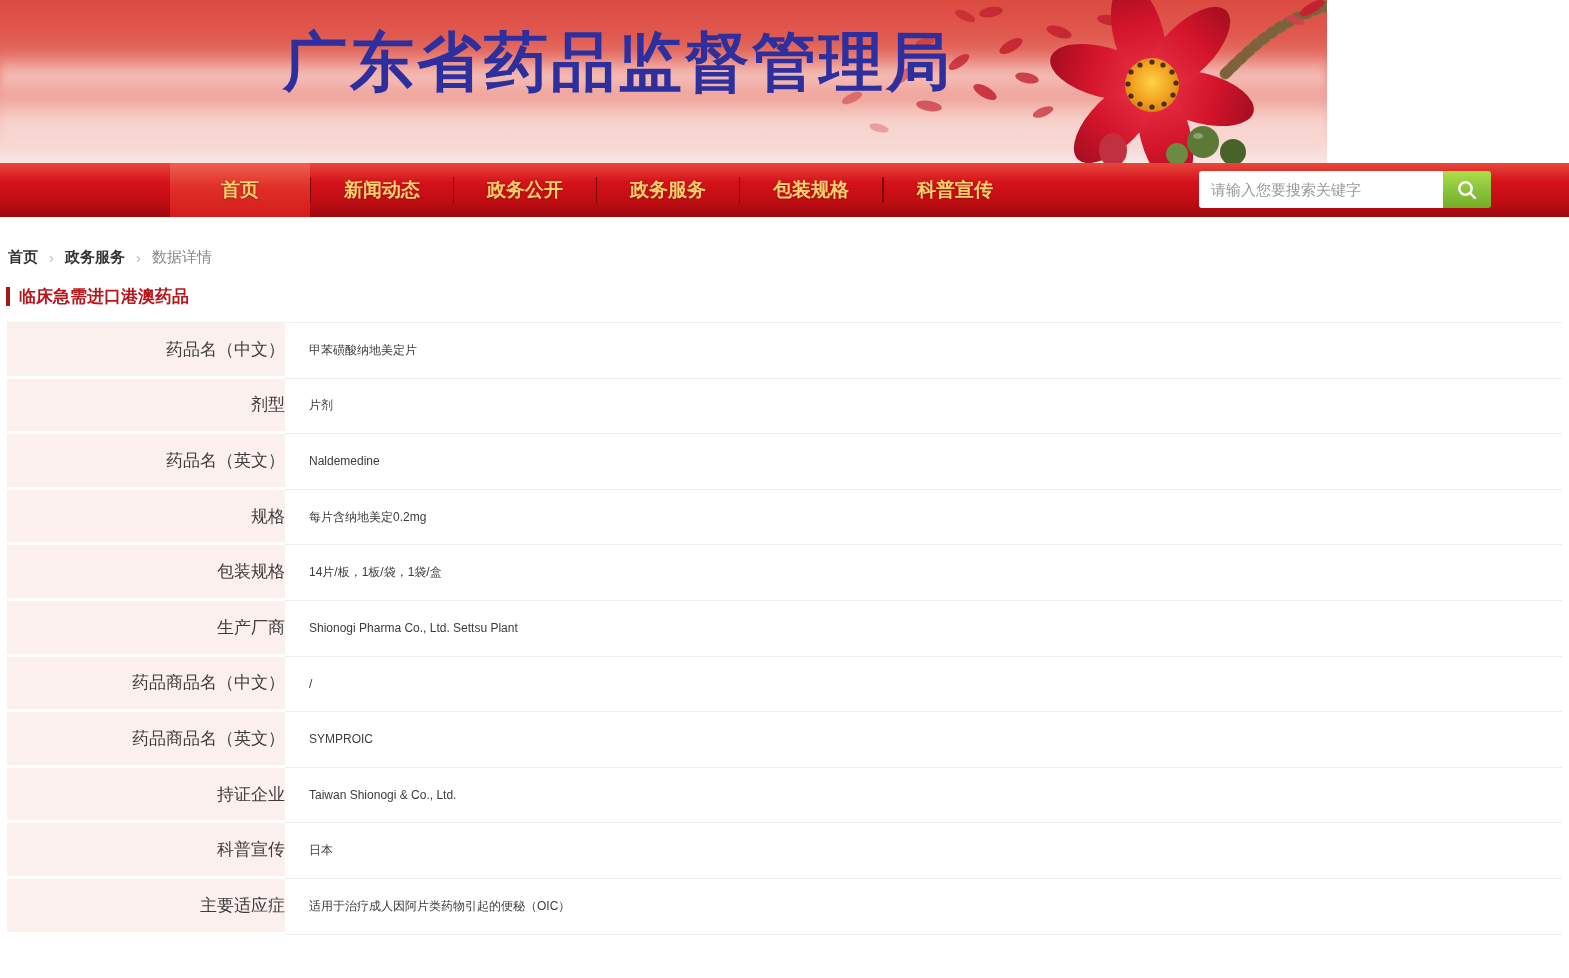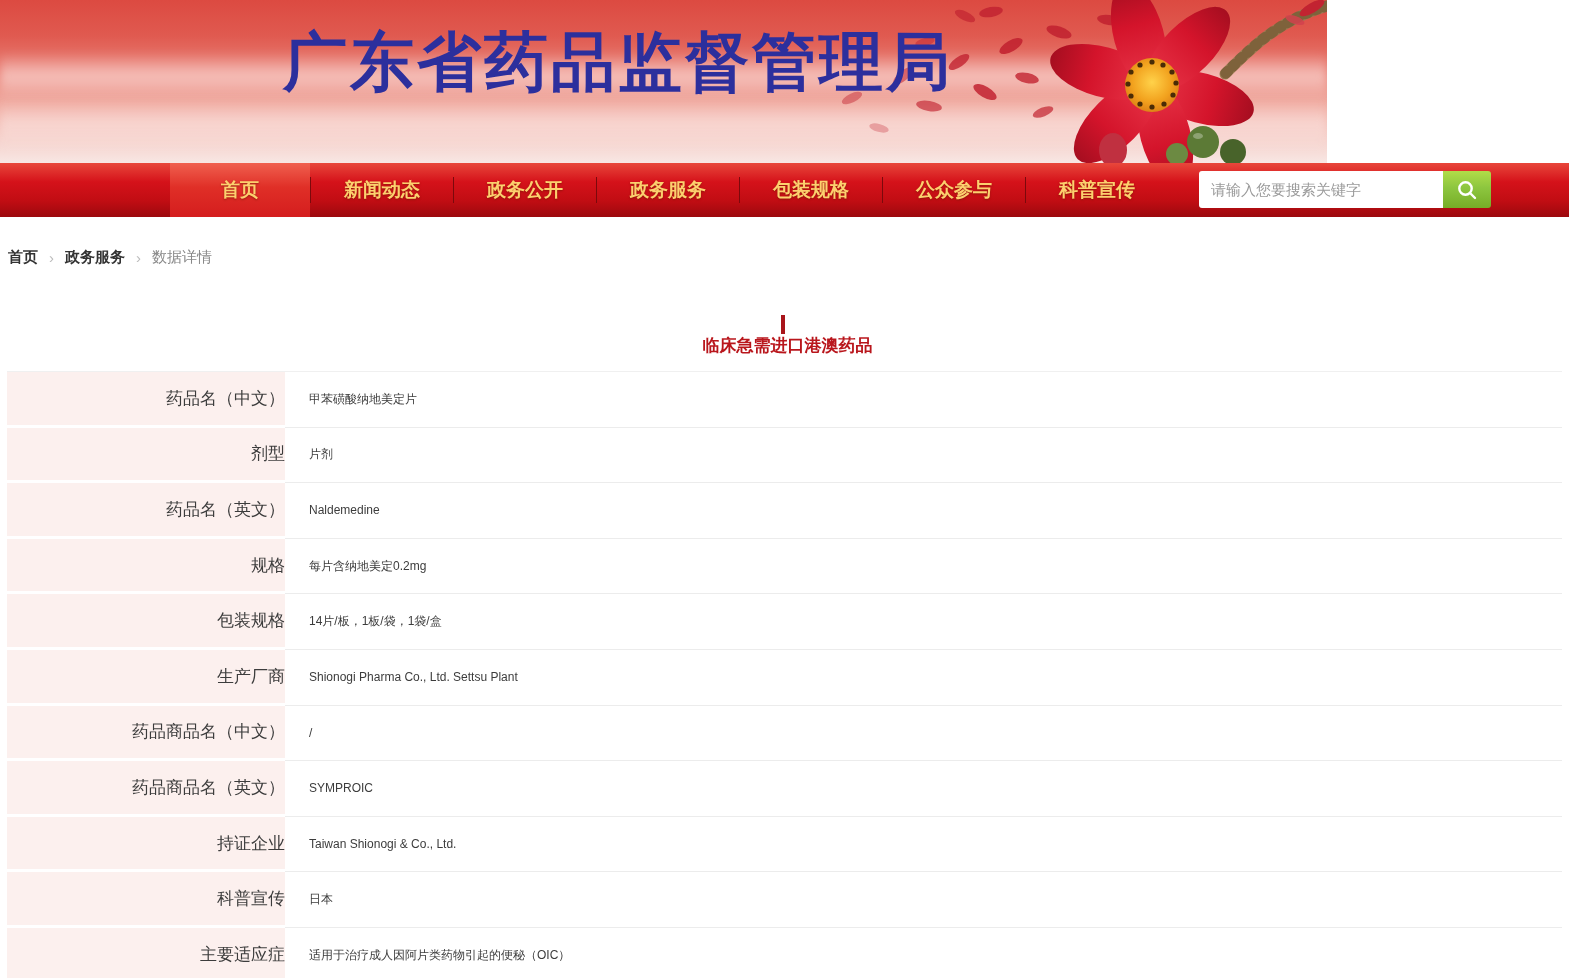--- a/index.html
+++ b/index.html
@@ -36,21 +36,21 @@
     background:linear-gradient(180deg,#b1dc48 0%,#8dc63f 45%,#76ad27 100%);
     display:flex; align-items:center; justify-content:center; }
 
   
   .breadcrumb { display:flex; align-items:center; gap:11px; margin:31px 0 0 8px; font-size:15px; }
   .bc-link { color:#333; font-weight:bold; text-decoration:none; cursor:pointer; }
   .bc-sep { color:#bbb; font-size:15px; }
   .bc-current { color:#888; }
 
   
-  .section-head { display:flex; align-items:center; margin:48px 0 0 6px;flex-direction:column; }
+  .section-head { display:flex; align-items:center; margin:18px 0 0 6px; }
   .red-bar { width:4px; height:19px; background:#a9151b; margin-right:9px; }
   .section-title { font-size:17px; font-weight:bold; color:#b9161c; }
 
   
   .detail-table { margin:14px 7px 0 7px; border-top:1px solid #f0f0f0; }
   .drow { display:flex; height:55.6px; }
   .cell-label { width:278px; background:#fcf0ee; display:flex; align-items:center;
     justify-content:flex-end; padding-right:0; border-bottom:3px solid #fff;
     font-size:17px; color:#3c3c3c; white-space:nowrap; }
   .cell-value { flex:1; display:flex; align-items:center; padding-left:24px;
@@ -153,21 +153,20 @@
     <a class="nav-item active">首页</a>
     <span class="nav-sep"></span>
     <a class="nav-item">新闻动态</a>
     <span class="nav-sep"></span>
     <a class="nav-item">政务公开</a>
     <span class="nav-sep"></span>
     <a class="nav-item">政务服务</a>
     <span class="nav-sep"></span>
     <a class="nav-item">包装规格</a>
     <span class="nav-sep"></span>
-    <a class="nav-item">公众参与</a>
     <span class="nav-sep"></span>
     <a class="nav-item">科普宣传</a>
 
     <div class="search">
       <input class="search-input" type="text" placeholder="请输入您要搜索关键字" style="">
       <button class="search-btn">
         <svg width="24" height="24" viewBox="0 0 24 24">
           <circle cx="10.5" cy="10.5" r="6.2" fill="none" stroke="#ffffff" stroke-width="2.4"></circle>
           <line x1="15" y1="15" x2="20" y2="20" stroke="#ffffff" stroke-width="2.4" stroke-linecap="round"></line>
         </svg>

